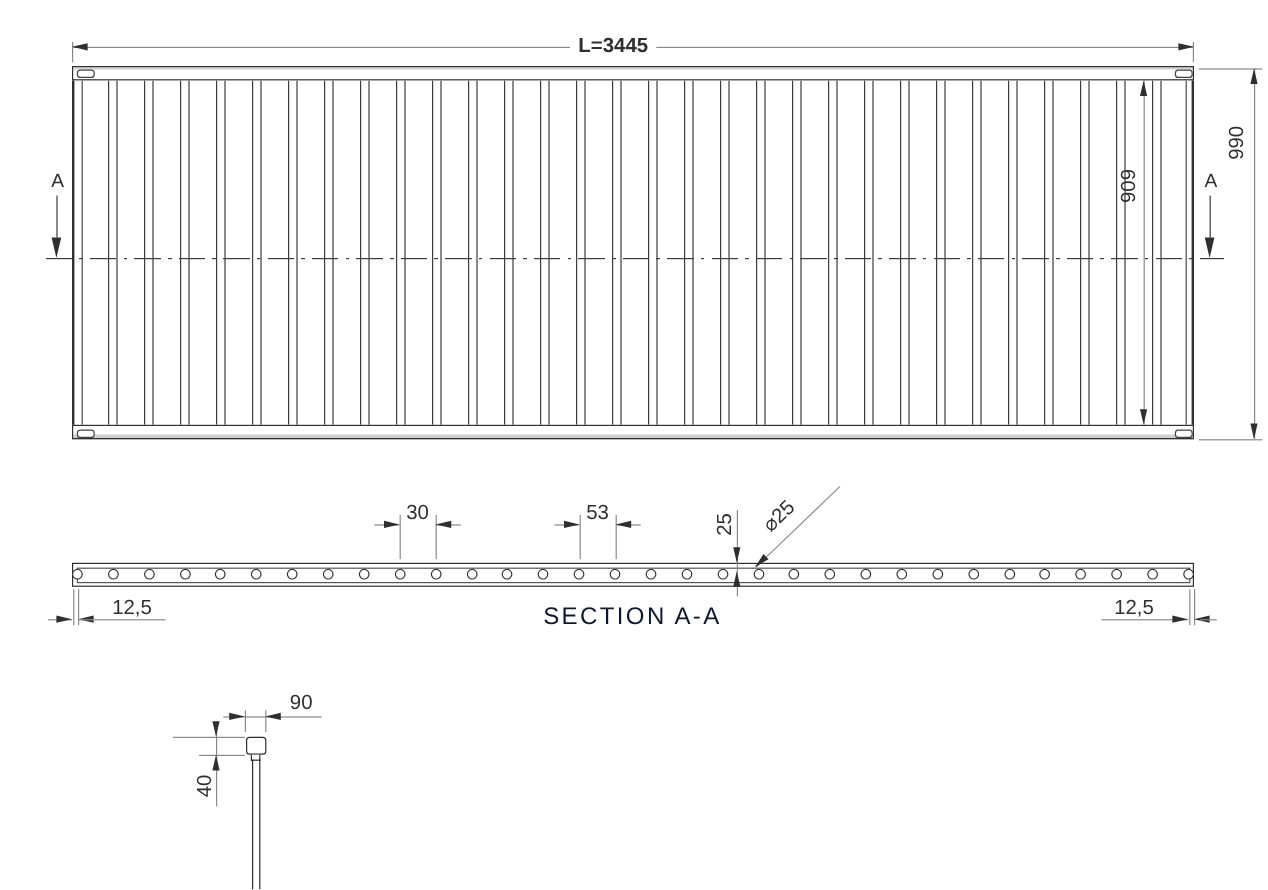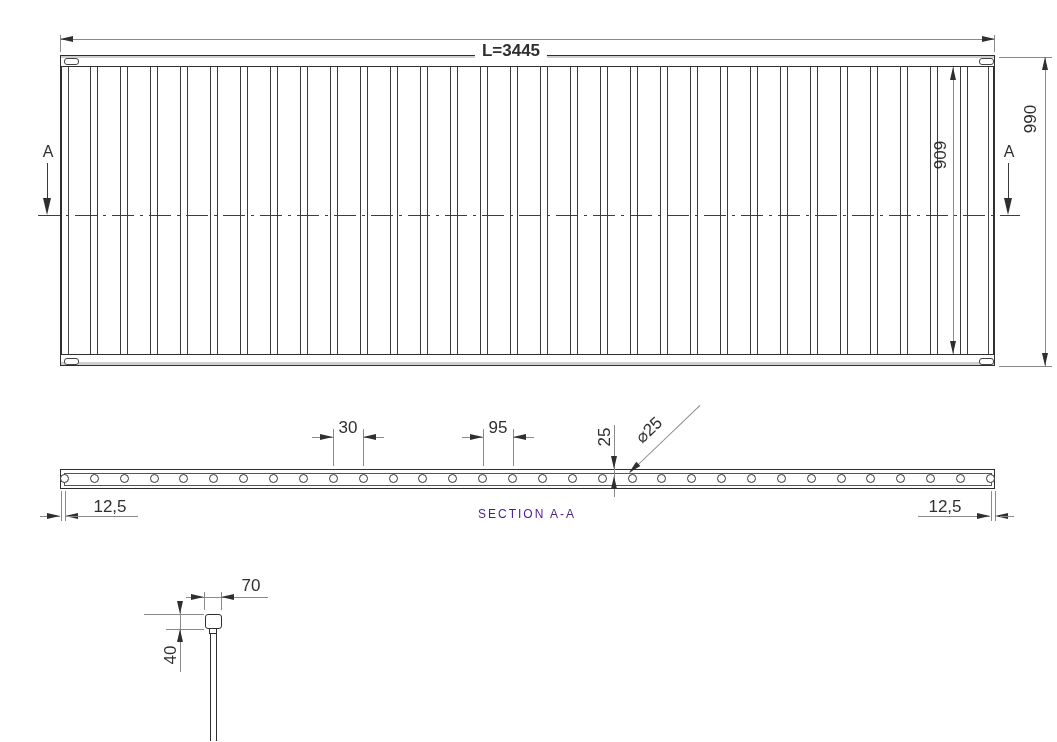--- a/index.html
+++ b/index.html
@@ -21,21 +21,21 @@
   .arw{position:absolute;width:0;height:0;}
   .arw.r{border-top:3px solid transparent;border-bottom:3px solid transparent;border-left:13px solid var(--ink);}
   .arw.l{border-top:3px solid transparent;border-bottom:3px solid transparent;border-right:13px solid var(--ink);}
   .arw.u{border-left:3px solid transparent;border-right:3px solid transparent;border-bottom:13px solid var(--ink);}
   .arw.d{border-left:3px solid transparent;border-right:3px solid transparent;border-top:13px solid var(--ink);}
   .arw.big-d{border-left:4.5px solid transparent;border-right:4.5px solid transparent;border-top:17px solid var(--ink);}
   
   .lbl{position:absolute;transform:translate(-50%,-50%);white-space:nowrap;font-size:17px;color:var(--ink);line-height:1;}
   .lbl.v{transform:translate(-50%,-50%) rotate(-90deg);}
   .lbl.bold{font-weight:bold;background:#fff;padding:0 7px;}
-  .lbl.caption{font-size:12px;letter-spacing:2px;color:#4c1d95;}
+  .lbl.caption{font-size:20px;letter-spacing:2px;color:#0f172a;}
   .lbl.amark{font-size:16px;}
   
   .outer-rect{position:absolute;left:60px;top:55px;width:935px;height:311px;border:2px solid var(--ink);box-sizing:border-box;}
   .rail{position:absolute;left:60px;width:935px;height:12px;border:1px solid var(--ink);box-sizing:border-box;background:#fff;}
   .rail.top{top:55px;box-shadow:inset 0 2px 0 var(--shade);}
   .rail.bottom{top:354px;box-shadow:inset 0 -3px 0 var(--shade);}
   .slot{position:absolute;width:13px;height:5px;border:1px solid #444;border-radius:3px;background:#fff;}
   .rollers{position:absolute;left:62px;top:67px;width:931px;height:287px;}
   .roller{position:absolute;top:0;width:8px;height:100%;border-left:1.2px solid #3c3c3c;border-right:1.2px solid #3c3c3c;box-sizing:border-box;}
   .endline{position:absolute;top:67px;height:287px;width:1px;background:#4a4a4a;}
@@ -118,21 +118,21 @@
       <div class="gvline" style="left:1008px;top:163px;height:35px;background:#3a3a3a;"></div>
       <div class="arw big-d" style="left:1004px;top:198px;"></div>
     </div>
 
     <div>
       <div class="vline" style="left:60px;top:35px;height:17px;"></div>
       <div class="vline" style="left:994px;top:35px;height:17px;"></div>
       <div class="hline" style="left:60px;top:39px;width:935px;"></div>
       <div class="arw r" style="left:982px;top:36px;"></div>
       <div class="arw l" style="left:60px;top:36px;"></div>
-      <div class="lbl bold" style="left:511px;top:50px;">L=3445</div>
+      <div class="lbl bold" style="left:511px;top:38px;">L=3445</div>
     </div>
 
     <div>
       <div class="vline" style="left:953px;top:67px;height:287px;"></div>
       <div class="arw u" style="left:950px;top:67px;"></div>
       <div class="arw d" style="left:950px;top:341px;"></div>
       <div class="lbl v" style="left:940px;top:155px;">909</div>
     </div>
 
     <div>
@@ -193,21 +193,21 @@
       <div class="lbl" style="left:348px;top:427px;">30</div>
     </div>
 
     <div>
       <div class="vline" style="left:483px;top:429px;height:37px;"></div>
       <div class="vline" style="left:512.5px;top:429px;height:37px;"></div>
       <div class="hline" style="left:462px;top:437px;width:21px;"></div>
       <div class="hline" style="left:512.5px;top:437px;width:21px;"></div>
       <div class="arw r" style="left:470px;top:434px;"></div>
       <div class="arw l" style="left:512.5px;top:434px;"></div>
-      <div class="lbl" style="left:498px;top:427px;">95</div>
+      <div class="lbl" style="left:498px;top:427px;">53</div>
     </div>
 
     <div>
       <div class="gvline" style="left:614px;top:425px;height:72px;background:var(--dim);"></div>
       <div class="arw d" style="left:611px;top:456px;"></div>
       <div class="arw u" style="left:611px;top:476px;"></div>
       <div class="lbl v" style="left:604px;top:437px;">25</div>
     </div>
 
     <div>
@@ -244,21 +244,21 @@
     <div class="cap"></div>
     <div class="cap-tab"></div>
     <div class="rod"></div>
 
     <div>
       <div class="vline" style="left:204px;top:592px;height:18px;"></div>
       <div class="vline" style="left:221px;top:592px;height:18px;"></div>
       <div class="hline" style="left:186px;top:597px;width:82px;"></div>
       <div class="arw r" style="left:191px;top:594px;"></div>
       <div class="arw l" style="left:221px;top:594px;"></div>
-      <div class="lbl" style="left:251px;top:585px;">70</div>
+      <div class="lbl" style="left:251px;top:585px;">90</div>
     </div>
 
     <div>
       <div class="hline" style="left:144px;top:614px;width:60px;"></div>
       <div class="hline" style="left:166px;top:629px;width:38px;"></div>
       <div class="vline" style="left:180px;top:601px;height:71px;"></div>
       <div class="arw d" style="left:177px;top:601px;"></div>
       <div class="arw u" style="left:177px;top:629px;"></div>
       <div class="lbl v" style="left:170px;top:655px;">40</div>
     </div>

